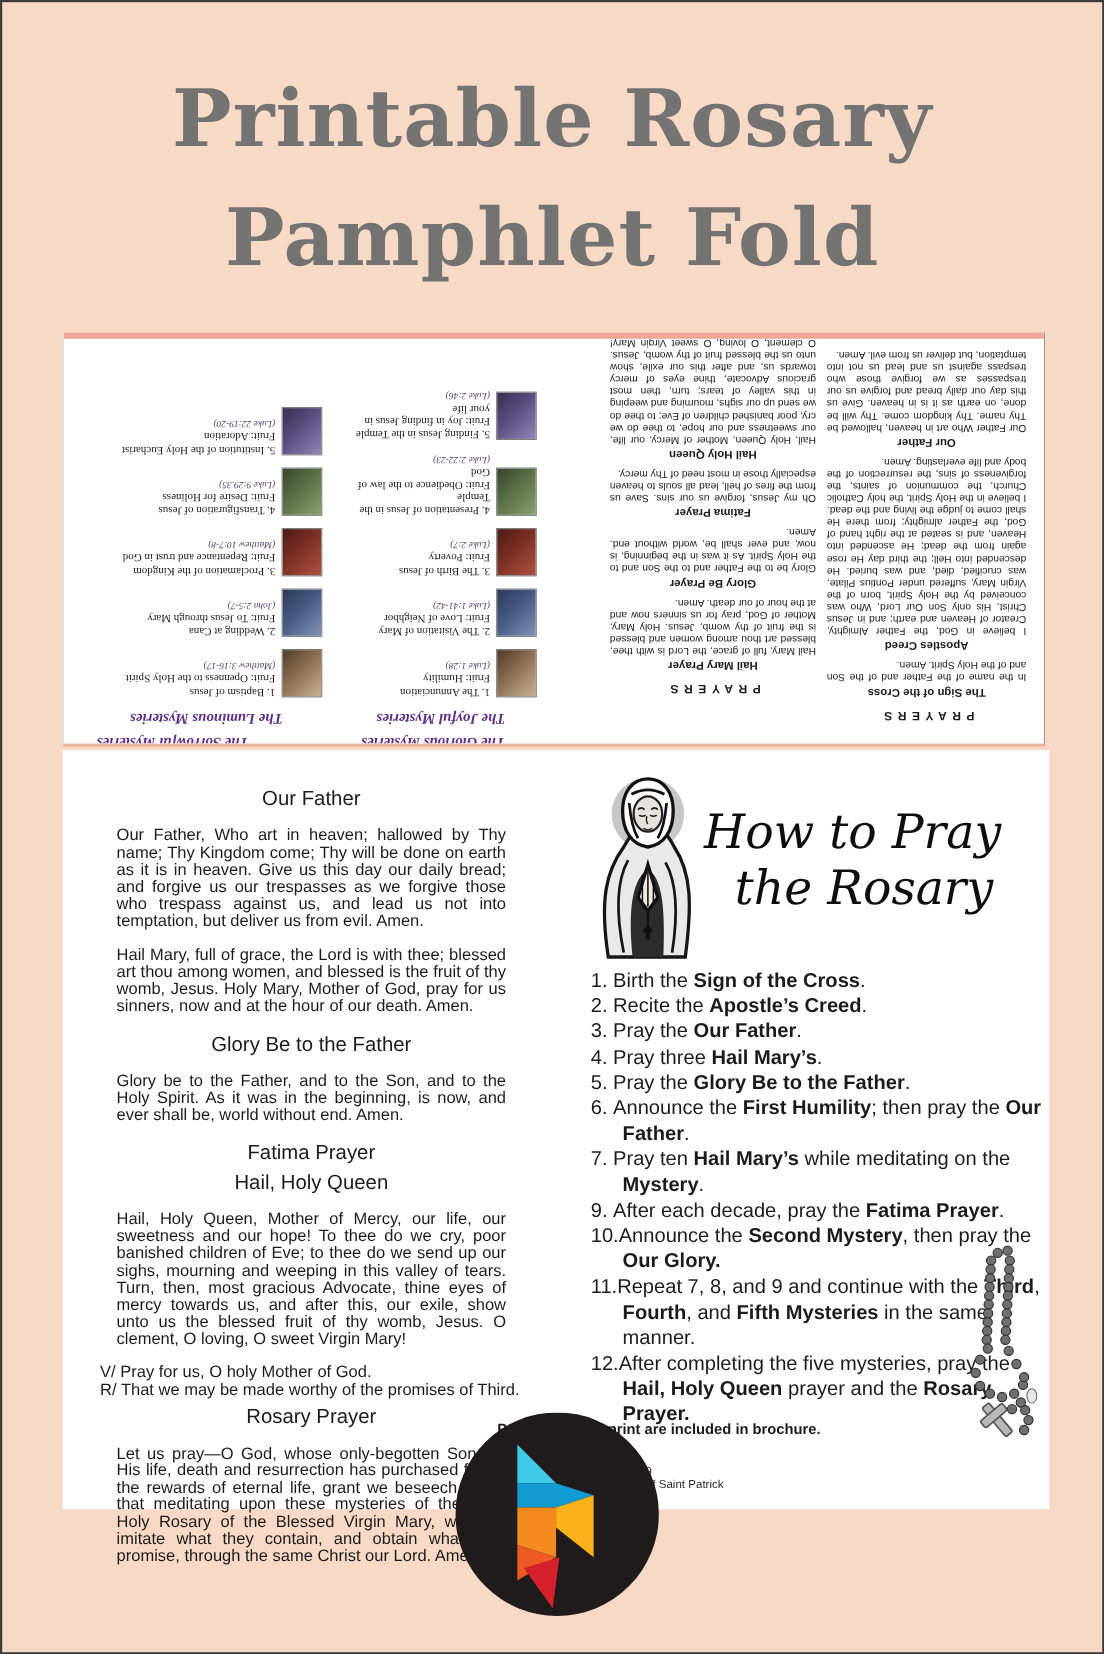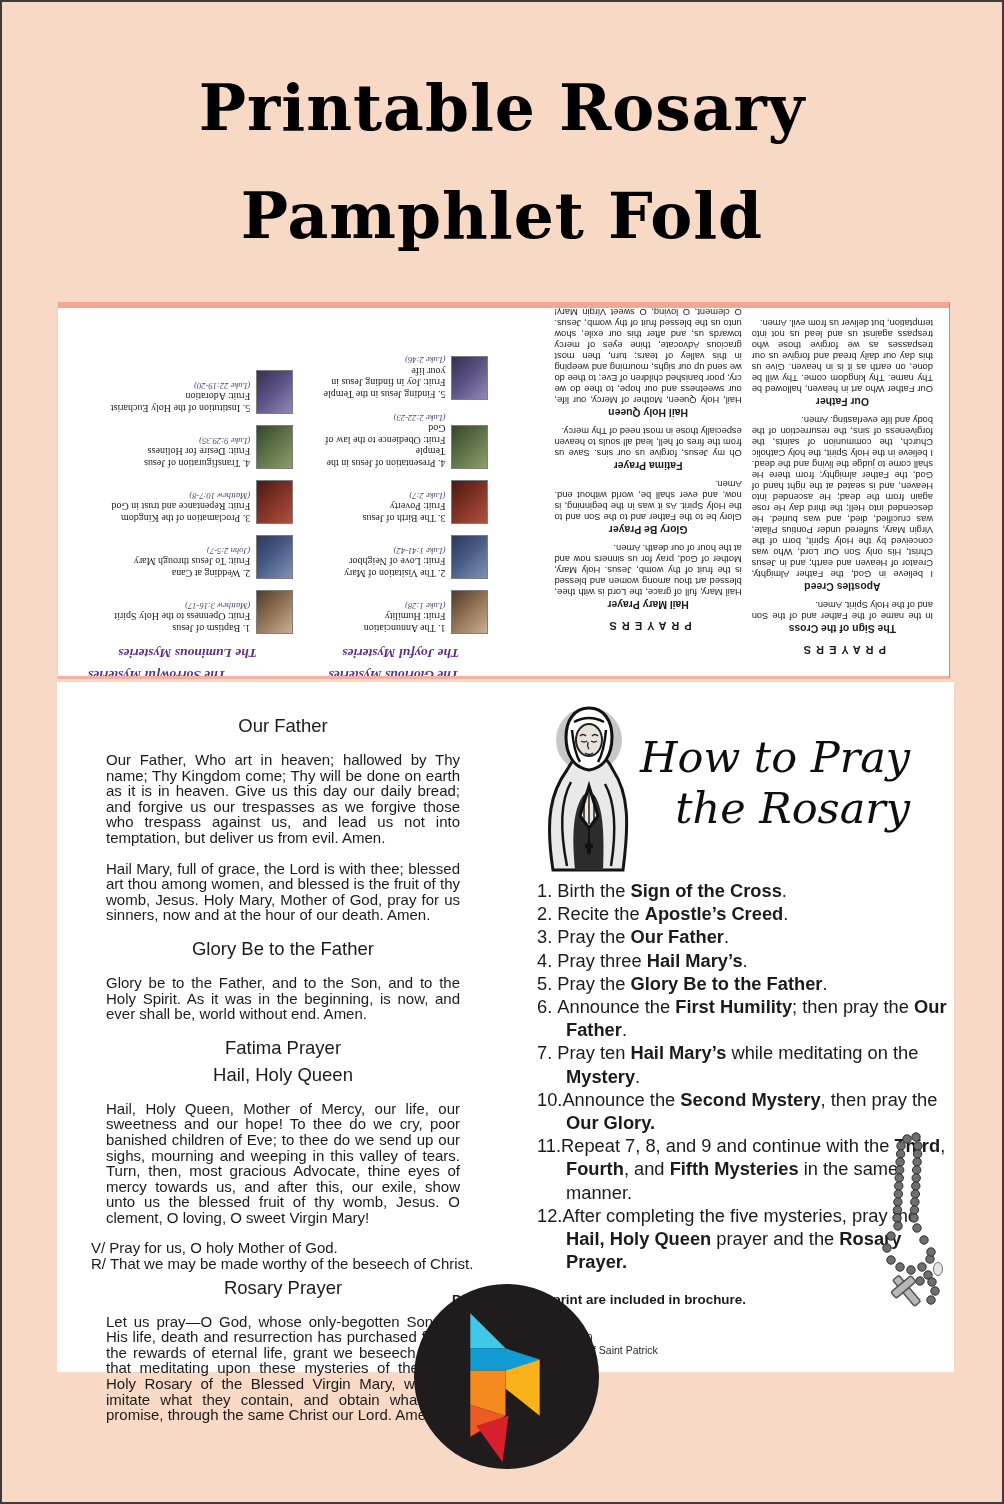--- a/index.html
+++ b/index.html
@@ -1,21 +1,21 @@
 <!DOCTYPE html>
 <html><head>
 <meta charset="utf-8">
 <style>
   html,body{margin:0;padding:0;background:#888;}
   .page{position:relative;width:1004px;height:1504px;background:#f8d9c6;border:2px solid #3c3c3c;
         box-sizing:border-box;overflow:hidden;font-family:"Liberation Sans",sans-serif;color:#1b1b1b;}
   
   .title{position:absolute;top:52px;left:0;width:100%;text-align:center;
-         font-family:"DejaVu Serif",serif;font-weight:900;font-size:63px;line-height:108px;
-         color:#000000;letter-spacing:1px;}
+         font-family:"DejaVu Serif",serif;font-weight:900;font-size:72px;line-height:108px;
+         color:#737373;letter-spacing:1px;}
   
   .sheet{position:absolute;background:#ffffff;}
   .sheet-top{left:55px;top:300px;width:893px;height:377px;border-right:1px solid #9a9a9a;
              border-left:1px solid #d8d8d8;border-bottom:3px solid #f2b2a0;box-sizing:border-box;overflow:hidden;}
   .salmon-strip{position:absolute;top:0;left:0;right:0;height:6px;background:#f0a795;z-index:4;}
   .flip{position:absolute;left:0;top:6px;width:891px;height:368px;transform:rotate(180deg);overflow:hidden;}
   .tp-cols{display:flex;height:100%;box-sizing:border-box;padding:0 24px 0 16px;}
   .tpcol{box-sizing:border-box;}
   .tpcol.c1{width:182px;padding-top:20px;}
   .tpcol.c2{width:188px;margin-left:10px;padding-top:44px;}
@@ -37,21 +37,21 @@
   .mys-ref{font-style:italic;font-size:8.6px;color:#52446e;}
   .cut-frag{position:absolute;top:-7px;font-family:"Liberation Serif",serif;font-style:italic;
             font-weight:bold;font-size:13.5px;color:#5e2d87;white-space:nowrap;}
   
   .sheet-bottom{left:55px;top:680px;width:897px;height:690px;}
   .prayers-col{position:absolute;left:34px;top:28px;width:384px;}
   .pr-sec h3{font-weight:400;text-align:center;font-size:18.5px;margin:5px 0 1px;line-height:22px;}
   .pr-sec p{font-size:15px;line-height:15.6px;text-align:justify;margin:15px;}
   .pr-sec .vr{font-size:15px;line-height:15.6px;}
   .howto{position:absolute;left:480px;top:14px;width:432px;}
-  .howto-head{display:flex;align-items:flex-start;text-align:right;}
+  .howto-head{display:flex;align-items:flex-start;}
   .mary-box{width:97px;height:176px;flex:none;}
   .howto-title{font-family:"DejaVu Serif",serif;font-style:italic;font-size:43px;line-height:51px;
                color:#0e0e0e;margin:36px 0 0 6px;white-space:nowrap;}
   .howto-title .l2{padding-left:28px;display:block;}
   .steps{margin-top:7px;font-size:18.3px;line-height:23.2px;width:424px;}
   .step{padding-left:29px;text-indent:-29px;}
   .note{position:absolute;left:395px;top:610px;font-size:13.4px;font-weight:bold;white-space:nowrap;}
   .credit{position:absolute;font-size:10.5px;color:#2a2a2a;white-space:nowrap;}
   .credit.c1{left:524px;top:650px;}
   .credit.c2{left:536px;top:662px;}
@@ -200,21 +200,21 @@
           <h3>Glory Be to the Father</h3>
           <p>Glory be to the Father, and to the Son, and to the Holy Spirit. As it was in the beginning, is now, and ever shall be, world without end.  Amen.</p>
         </div>
         <div class="pr-sec">
           <h3>Fatima Prayer</h3>
         </div>
         <div class="pr-sec">
           <h3>Hail, Holy Queen</h3>
           <p>Hail, Holy Queen, Mother of Mercy, our life, our sweetness and our hope!  To thee do we cry, poor banished children of Eve; to thee do we send up our sighs, mourning and weeping in this valley of tears.  Turn, then, most gracious Advocate, thine eyes of mercy towards us, and after this, our exile, show unto us the blessed fruit of thy womb, Jesus.  O clement, O loving, O sweet Virgin Mary!</p>
           <div class="vr">V/ Pray for us, O holy Mother of God.</div>
-          <div class="vr">R/ That we may be made worthy of the beseech of Christ.</div>
+          <div class="vr">R/ That we may be made worthy of the promises of Third.</div>
         </div>
         <div class="pr-sec">
           <h3>Rosary Prayer</h3>
           <p>Let us pray—O God, whose only-begotten Son, by His life, death and resurrection has purchased for us the rewards of eternal life, grant we beseech Thee, that meditating upon these mysteries of the most Holy Rosary of the Blessed Virgin Mary, we may imitate what they contain, and obtain what they promise, through the same Christ our Lord.  Amen.</p>
         </div>
       </div>
 
     <div class="howto">
       <div class="howto-head">
         <div class="mary-box">
@@ -241,20 +241,21 @@
         </div>
       </div>
       <div class="steps">
           <div class="step"><span>1.&nbsp;</span><span>Birth the </span><b>Sign of the Cross</b><span>.</span></div>
           <div class="step"><span>2.&nbsp;</span><span>Recite the </span><b>Apostle’s Creed</b><span>.</span></div>
           <div class="step"><span>3.&nbsp;</span><span>Pray the </span><b>Our Father</b><span>.</span></div>
           <div class="step"><span>4.&nbsp;</span><span>Pray three </span><b>Hail Mary’s</b><span>.</span></div>
           <div class="step"><span>5.&nbsp;</span><span>Pray the </span><b>Glory Be to the Father</b><span>.</span></div>
           <div class="step"><span>6.&nbsp;</span><span>Announce the </span><b>First Humility</b><span>; then pray the </span><b>Our Father</b><span>.</span></div>
           <div class="step"><span>7.&nbsp;</span><span>Pray ten </span><b>Hail Mary’s</b><span> while meditating on the </span><b>Mystery</b><span>.</span></div>
+          <div class="step"><span>9.&nbsp;</span><span>After each decade, pray the </span><b>Fatima Prayer</b><span>.</span></div>
           <div class="step"><span>10.</span><span>Announce the </span><b>Second Mystery</b><span>, then pray the </span><b>Our Glory.</b></div>
           <div class="step"><span>11.</span><span>Repeat 7, 8, and 9 and continue with the </span><b>Third</b><span>, </span><b>Fourth</b><span>, and </span><b>Fifth Mysteries</b><span> in the same manner.</span></div>
           <div class="step"><span>12.</span><span>After completing the five mysteries, pray the </span><b>Hail, Holy Queen</b><span> prayer and the </span><b>Rosary Prayer.</b></div>
         </div>
     </div>
 
     <div class="note">Prayers in bold print are included in brochure.</div>
     <div class="credit c1">09</div>
     <div class="credit c2">f Saint Patrick</div>
   </div>

